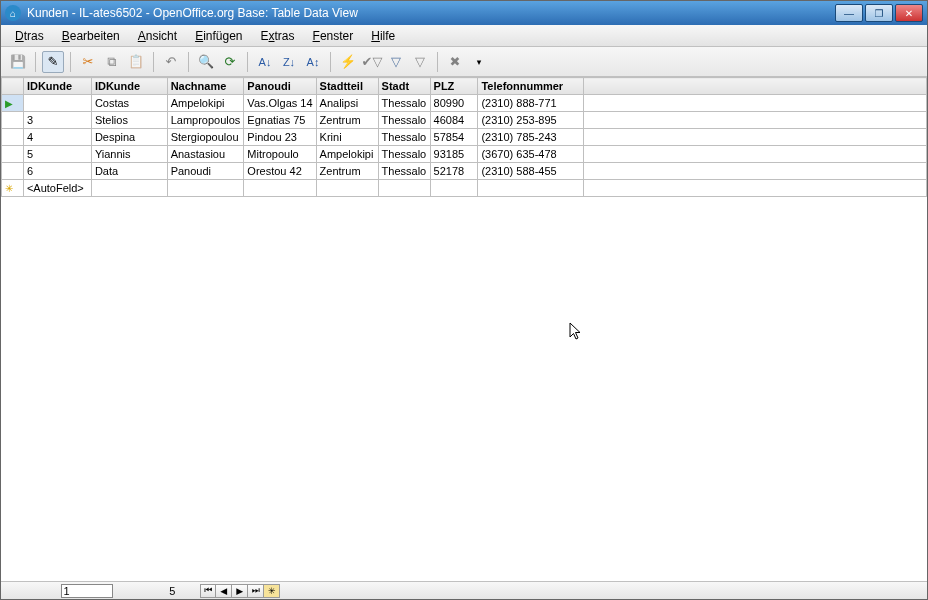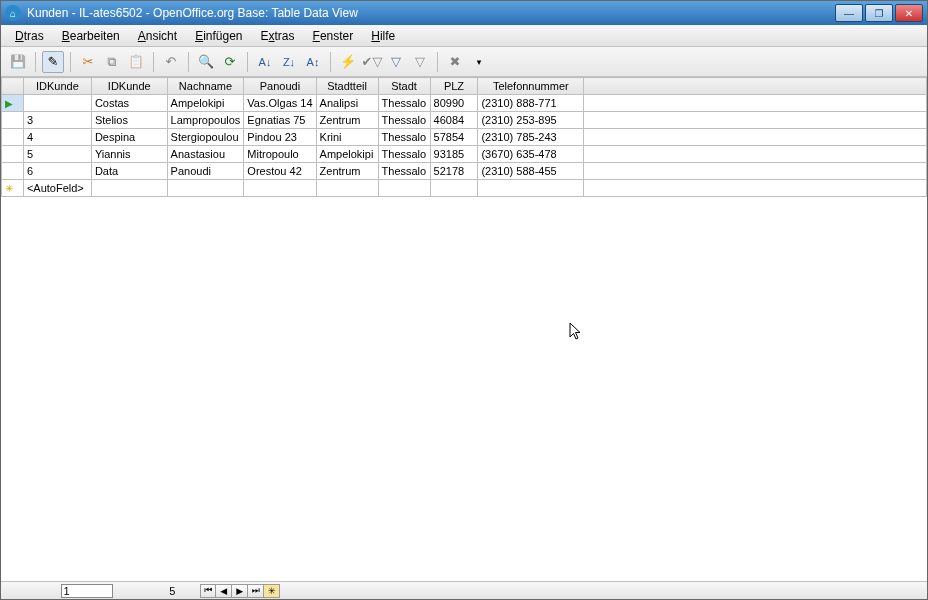--- a/index.html
+++ b/index.html
@@ -24,21 +24,21 @@
   .toolbar { height: 30px; background: linear-gradient(to bottom,#f6f6f6,#e8e8e8); border-bottom: 1px solid #c0c0c0; display: flex; align-items: center; padding: 0 6px; gap: 2px; }
   .tbtn { width: 22px; height: 22px; border: 1px solid transparent; border-radius: 2px; display:flex;align-items:center;justify-content:center; font-size: 13px; cursor: default; }
   .tbtn.active { border-color:#9ab; background:#dbe7f3; }
   .tsep { width: 1px; height: 20px; background: #bbb; margin: 0 4px; }
   .tbtn.dim { opacity: .45; }
 
   
   .table-wrap { flex: 1; overflow: hidden; position: relative; background:#fff; }
   .grid { border-collapse: collapse; table-layout: fixed; }
   .grid th, .grid td { border: 1px solid #bfbfbf; height: 17px; font-size: 11px; padding: 0 3px; overflow: hidden; white-space: nowrap; text-align: left; }
-  .grid th { background: linear-gradient(to bottom,#f3f3f3,#e3e3e3); font-weight: normal; text-align:center; }
+  .grid th { background: linear-gradient(to bottom,#f3f3f3,#e3e3e3); font-weight: bold; text-align:left; }
   .rowhead { width: 22px; background: linear-gradient(to bottom,#f3f3f3,#e3e3e3); text-align:center; padding:0; }
   .rowhead.sel { background:#cfe1f4; }
   .cell-selected { background: #1a56a4; color: #fff; }
   .grid td { background:#fff; }
   .extra-col { border-left:1px solid #bfbfbf; }
   .green-tri { color:#2a9c2a; font-size:10px; }
   .star-icon { color:#d8a400; font-size:10px; }
 
   
   .statusbar { height: 18px; background: linear-gradient(to bottom,#f7f7f7,#e6e6e6); border-top: 1px solid #c0c0c0; display: flex; align-items: center; font-size: 11px; padding: 0 4px; gap: 4px; }

